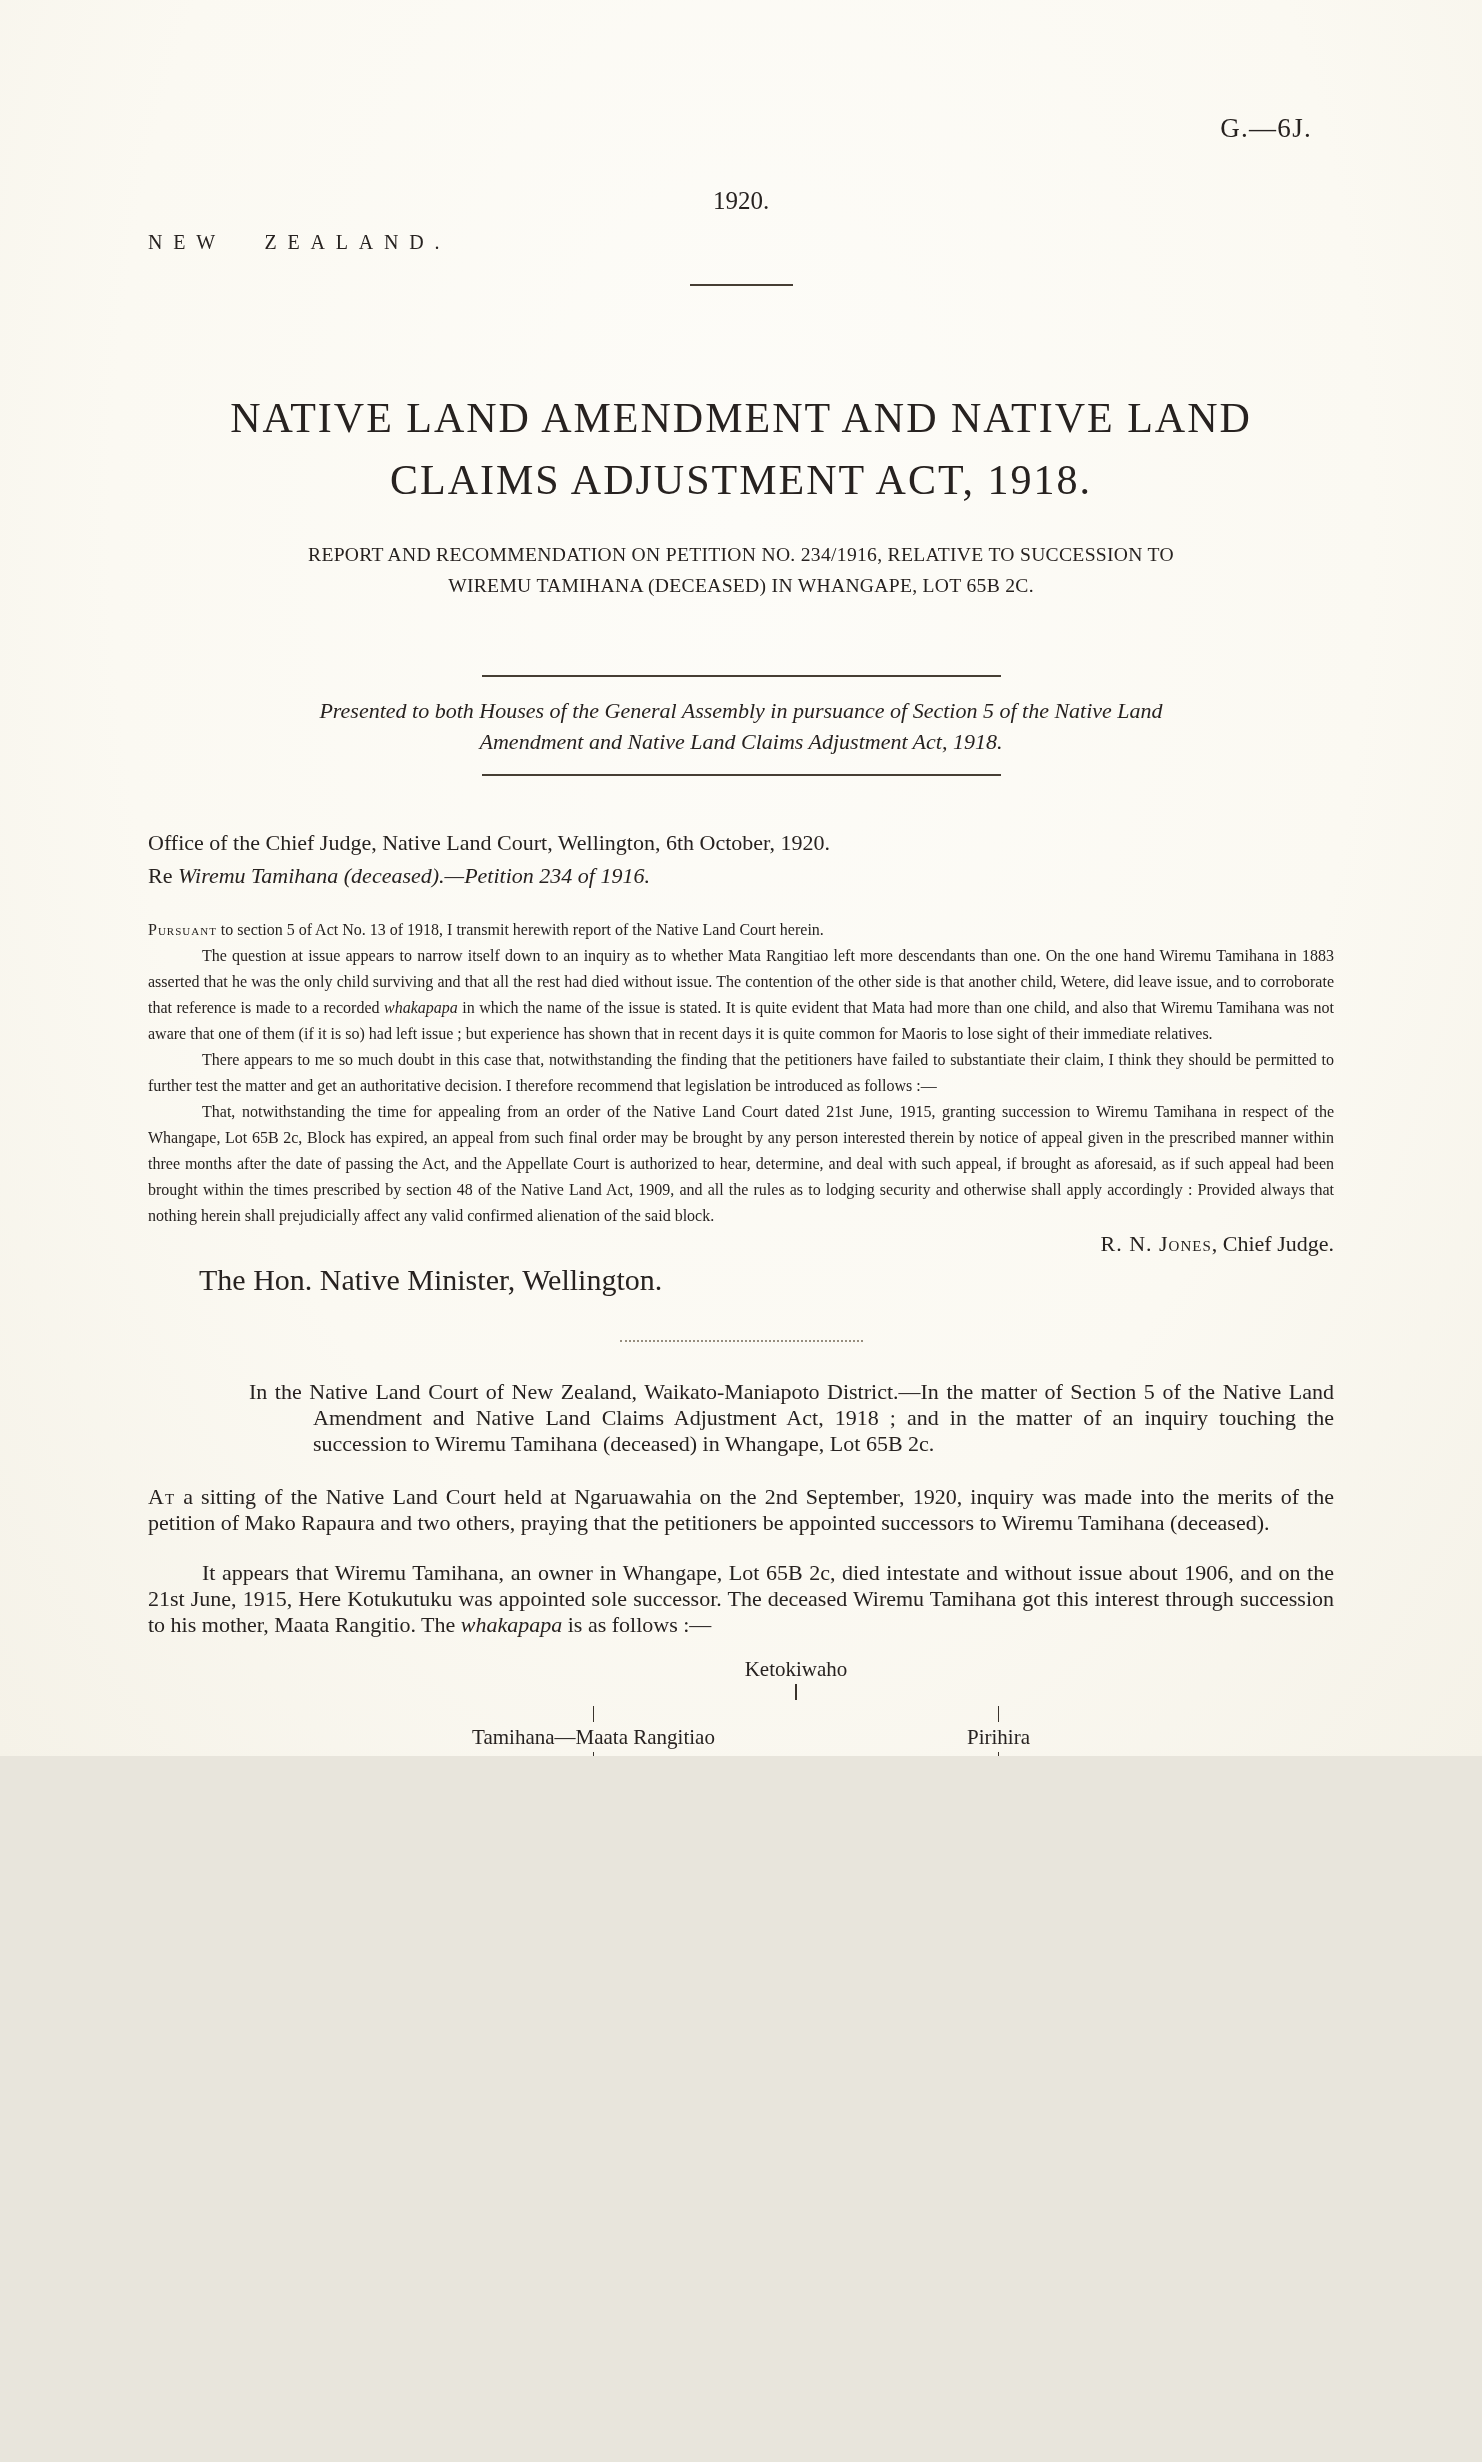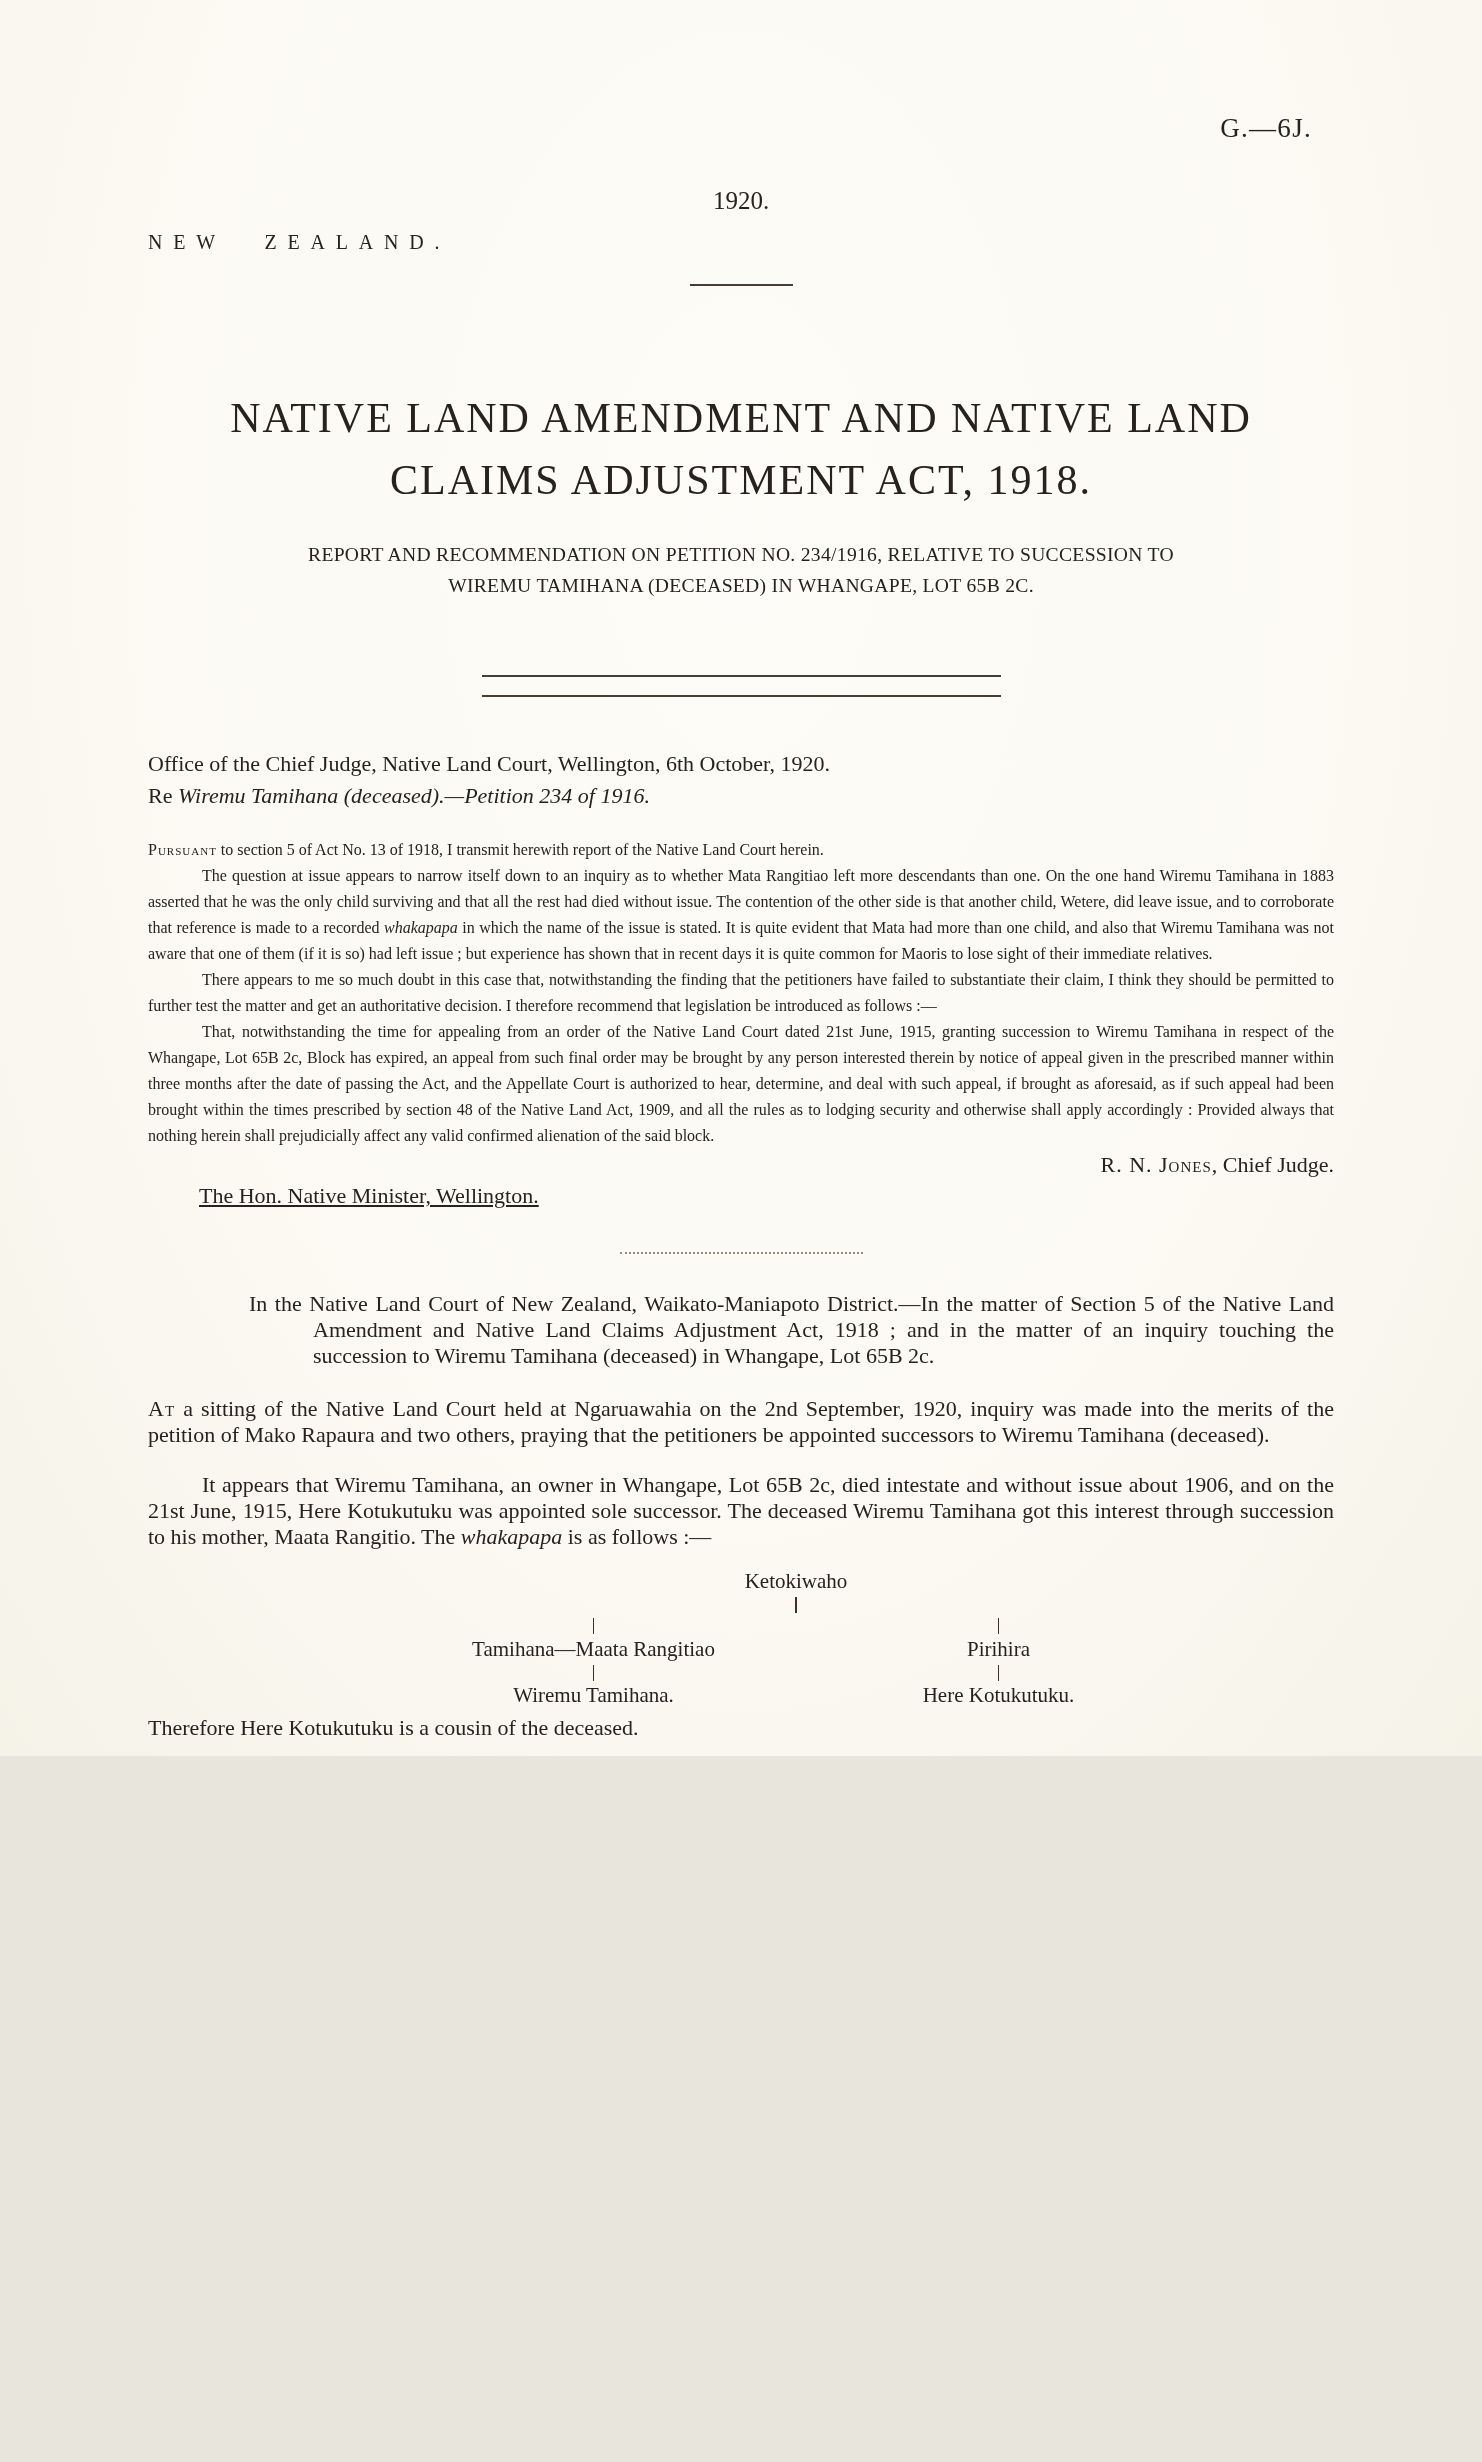--- a/index.html
+++ b/index.html
@@ -68,21 +68,21 @@
     font-size: 16px;
     line-height: 26px;
     text-align: justify;
     text-indent: 54px;
   }
   .body-para.flush { text-indent: 0; }
   .body-para.first { margin-top: 28px; }
   .sc { font-variant: small-caps; letter-spacing: 1px; }
   .it { font-style: italic; }
   .signature { margin-top: 2.7px; text-align: right; font-size: 22px; }
-  .addressee { margin-top: 5.4px; font-size: 22px; padding-left: 51px; text-decoration: underline; }
+  .addressee { margin-top: 5.4px; font-size: 30px; padding-left: 51px; }
   .separator {
     width: 243px; height: 0;
     border-top: 2.7px dotted #968d7e;
     margin: 43px auto 0;
   }
   .court-heading {
     margin: 37px 0 0;
     font-size: 22px;
     line-height: 26px;
     text-align: justify;
@@ -128,20 +128,24 @@
     <div>CLAIMS ADJUSTMENT ACT, 1918.</div>
   </h1>
 
   <div class="doc-subtitle">
     <div>REPORT AND RECOMMENDATION ON PETITION NO. 234/1916, RELATIVE TO SUCCESSION TO</div>
     <div>WIREMU TAMIHANA (DECEASED) IN WHANGAPE, LOT 65B 2C.</div>
   </div>
 
   <div class="rule-med"></div>
 
+  <div class="presented">
+    <div>Presented to both Houses of the General Assembly in pursuance of Section 5 of the Native Land</div>
+    <div>Amendment and Native Land Claims Adjustment Act, 1918.</div>
+  </div>
 
   <div class="rule-med below"></div>
 
   <div class="office-line">Office of the Chief Judge, Native Land Court, Wellington, 6th October, 1920.</div>
 
   <div class="re-line">
     <span>Re </span><span class="it">Wiremu Tamihana (deceased).—Petition 234 of 1916.</span>
   </div>
 
   <p class="body-para flush first">

